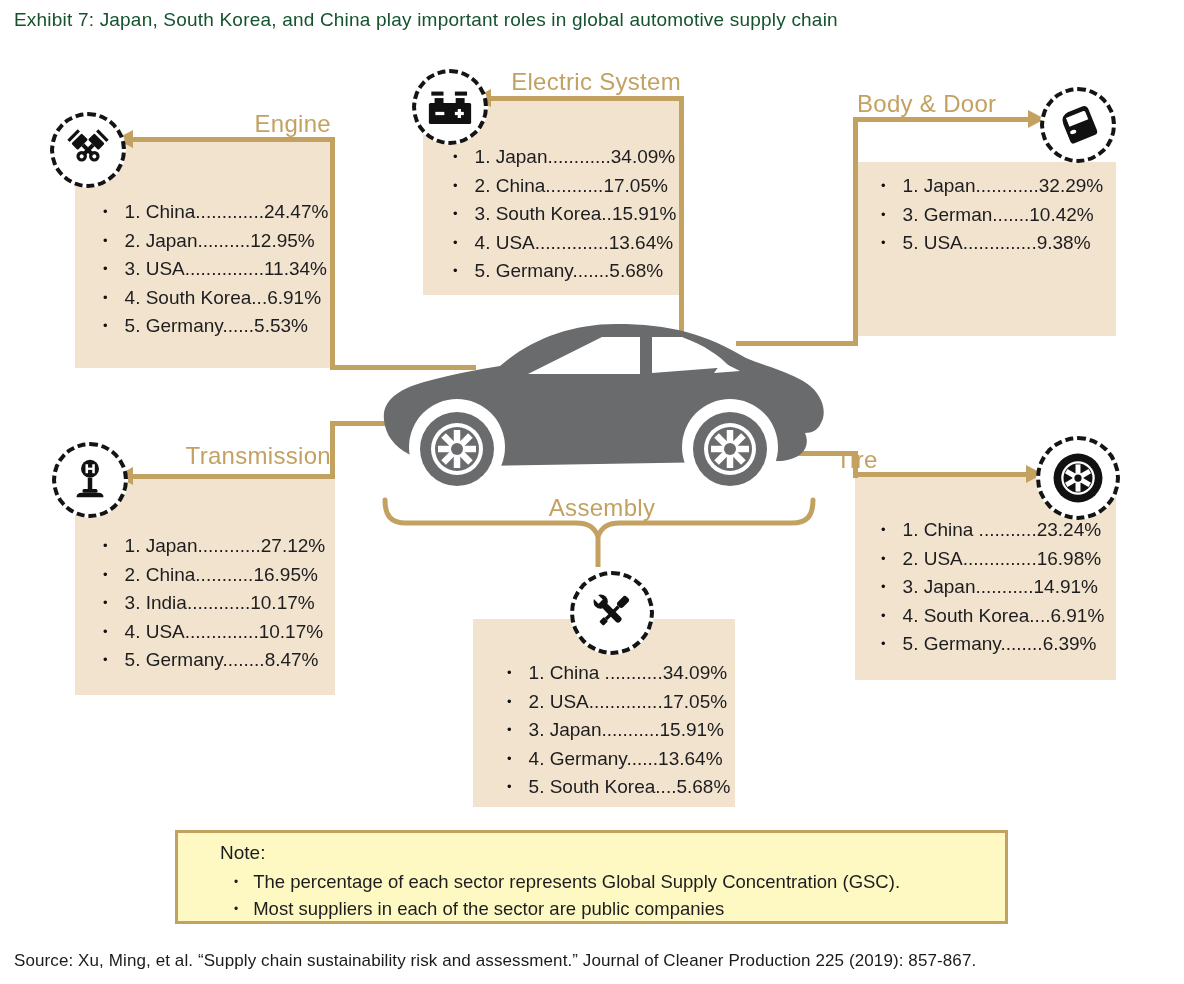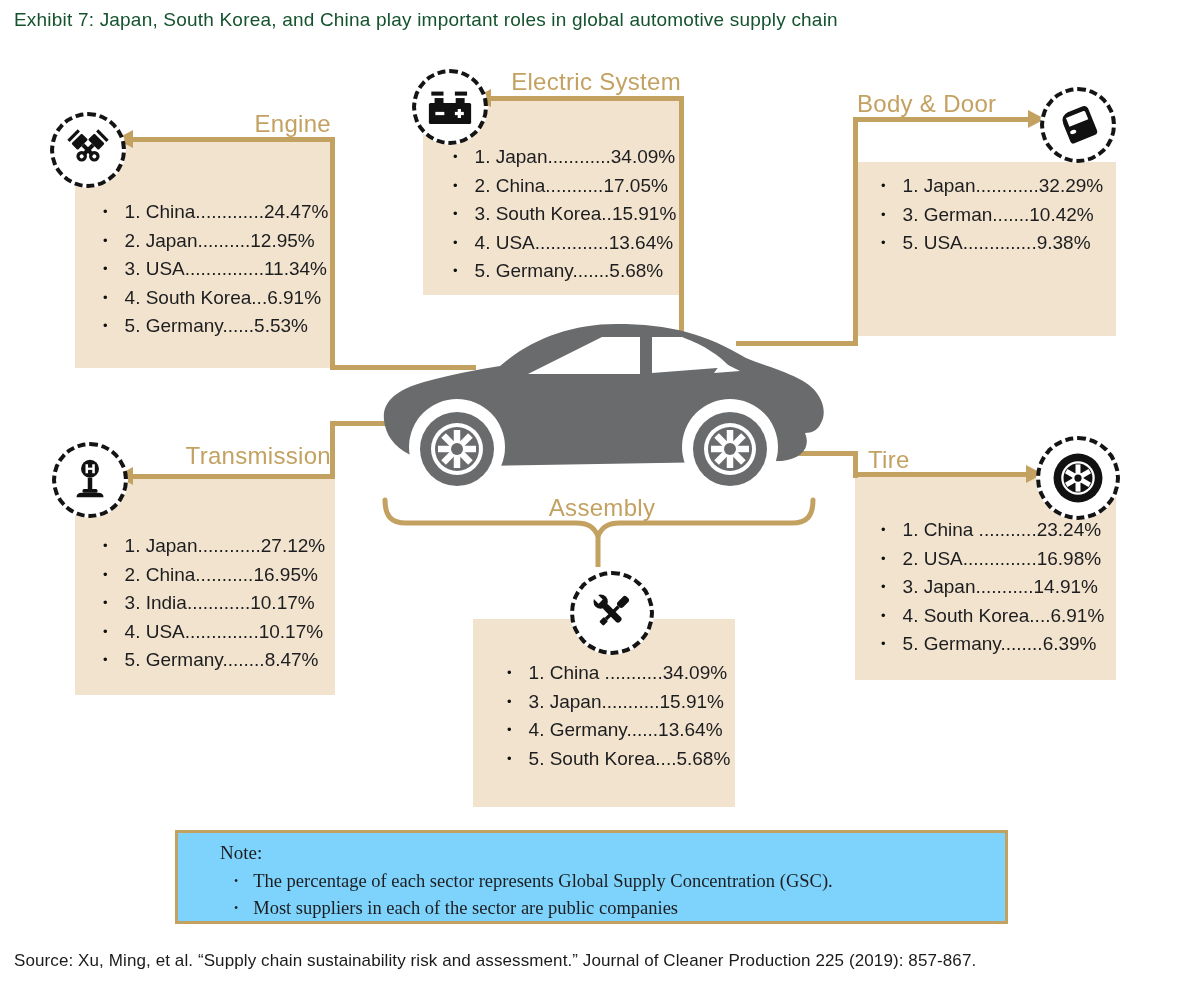--- a/index.html
+++ b/index.html
@@ -27,21 +27,21 @@
   .icon-circle{position:absolute;z-index:5;background:#fff;border:4px dashed #141414;
     border-radius:50%;display:flex;align-items:center;justify-content:center;}
   .icon-circle svg{display:block;}
 
   ul.rank{list-style:none;position:relative;z-index:3;}
   ul.rank li{font-size:19px;line-height:28.5px;white-space:nowrap;}
   ul.rank .bullet{display:inline-block;font-size:13px;vertical-align:2px;margin-right:17px;color:#111;}
   .panel-body{position:absolute;z-index:3;}
 
   .note-box{position:absolute;left:175px;top:830px;width:833px;height:94px;
-    border:3px solid var(--accent);background:#7dd3fc;z-index:3;font-family:Liberation Serif, serif;}
+    border:3px solid var(--accent);background:#fef9c3;z-index:3;}
   .note-heading{position:absolute;left:42px;top:9px;font-size:19px;}
   .note-row{position:absolute;left:56px;font-size:18.5px;white-space:nowrap;}
   .note-row .bullet{display:inline-block;font-size:12px;vertical-align:2px;margin-right:15px;}
   .note-row-1{top:38px;}
   .note-row-2{top:65px;}
 
   .source{position:absolute;left:14px;top:951px;font-size:17px;letter-spacing:.1px;color:#1b1b1d;}
 
   .car-wrap{position:absolute;left:378px;top:316px;width:448px;height:170px;z-index:2;}
   .bracket-wrap{position:absolute;left:380px;top:496px;width:440px;height:74px;z-index:2;}
@@ -162,21 +162,21 @@
     <ul class="rank">
       <li><span class="bullet">•</span><span>1. Japan............27.12%</span></li>
       <li><span class="bullet">•</span><span>2. China...........16.95%</span></li>
       <li><span class="bullet">•</span><span>3. India............10.17%</span></li>
       <li><span class="bullet">•</span><span>4. USA..............10.17%</span></li>
       <li><span class="bullet">•</span><span>5. Germany........8.47%</span></li>
     </ul>
   </div>
 
   <div class="panel" style="left:855px;top:477px;width:261px;height:203px;"></div>
-  <div class="sec-label" style="left:868px;top:446px;">Tire</div>
+  <div class="sec-label" style="left:836px;top:446px;">Tire</div>
   <div class="line" style="left:766px;top:451px;width:92px;height:5px;"></div>
   <div class="line" style="left:853px;top:451px;width:5px;height:27px;"></div>
   <div class="line" style="left:855px;top:472px;width:173px;height:5px;"></div>
   <div class="arrow-right" style="left:1026px;top:465px;"></div>
   <div class="icon-circle" style="left:1036px;top:436px;width:84px;height:84px;">
     <svg width="58" height="58" viewBox="0 0 64 64">
       <circle cx="32" cy="32" r="27" fill="#111"></circle>
       <circle cx="32" cy="32" r="18.5" fill="#fff"></circle>
       <circle cx="32" cy="32" r="16" fill="#111"></circle>
       <g stroke="#fff" stroke-width="5.5">
@@ -220,20 +220,21 @@
           <circle cx="32" cy="13" r="8.5"></circle>
           <rect x="28.5" y="2" width="7" height="11" fill="#fff"></rect>
           <rect x="28" y="19" width="8" height="27" rx="3.5"></rect>
         </g>
       </g>
     </svg>
   </div>
   <div class="panel-body" style="left:507px;top:659px;">
     <ul class="rank">
       <li><span class="bullet">•</span><span>1. China ...........34.09%</span></li>
+      <li><span class="bullet">•</span><span>2. USA..............17.05%</span></li>
       <li><span class="bullet">•</span><span>3. Japan...........15.91%</span></li>
       <li><span class="bullet">•</span><span>4. Germany......13.64%</span></li>
       <li><span class="bullet">•</span><span>5. South Korea....5.68%</span></li>
     </ul>
   </div>
 
   <div class="car-wrap">
     <svg width="448" height="170" viewBox="0 0 448 170">
       <path fill="#6A6B6D" d="M6 104
         C4 86 18 74 46 66

